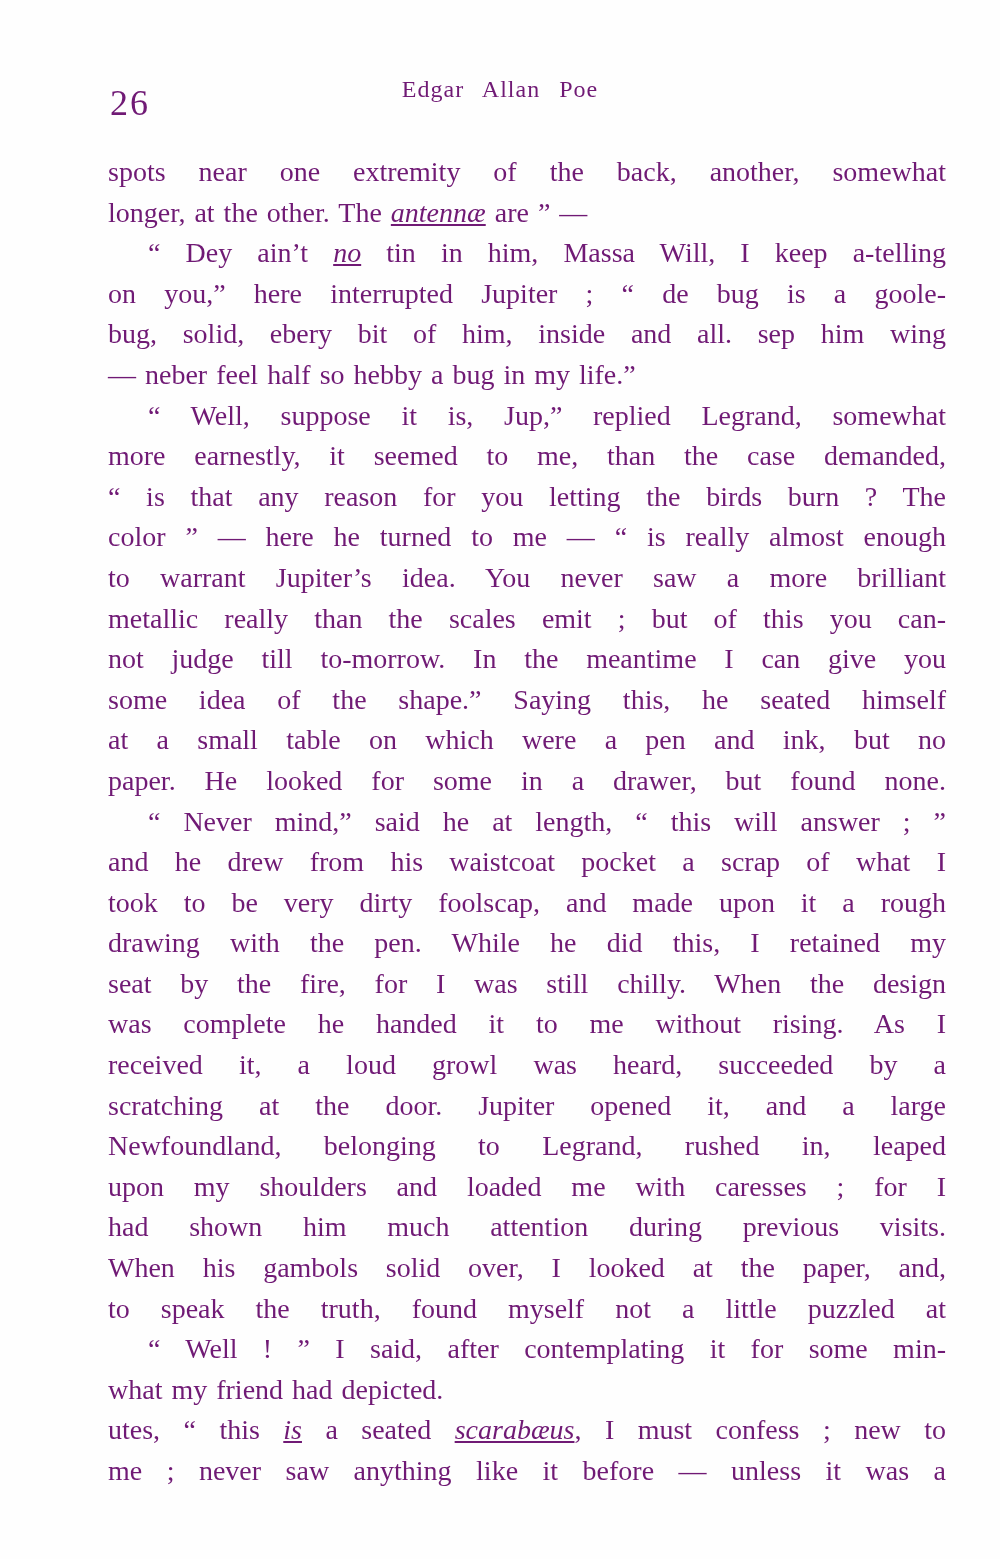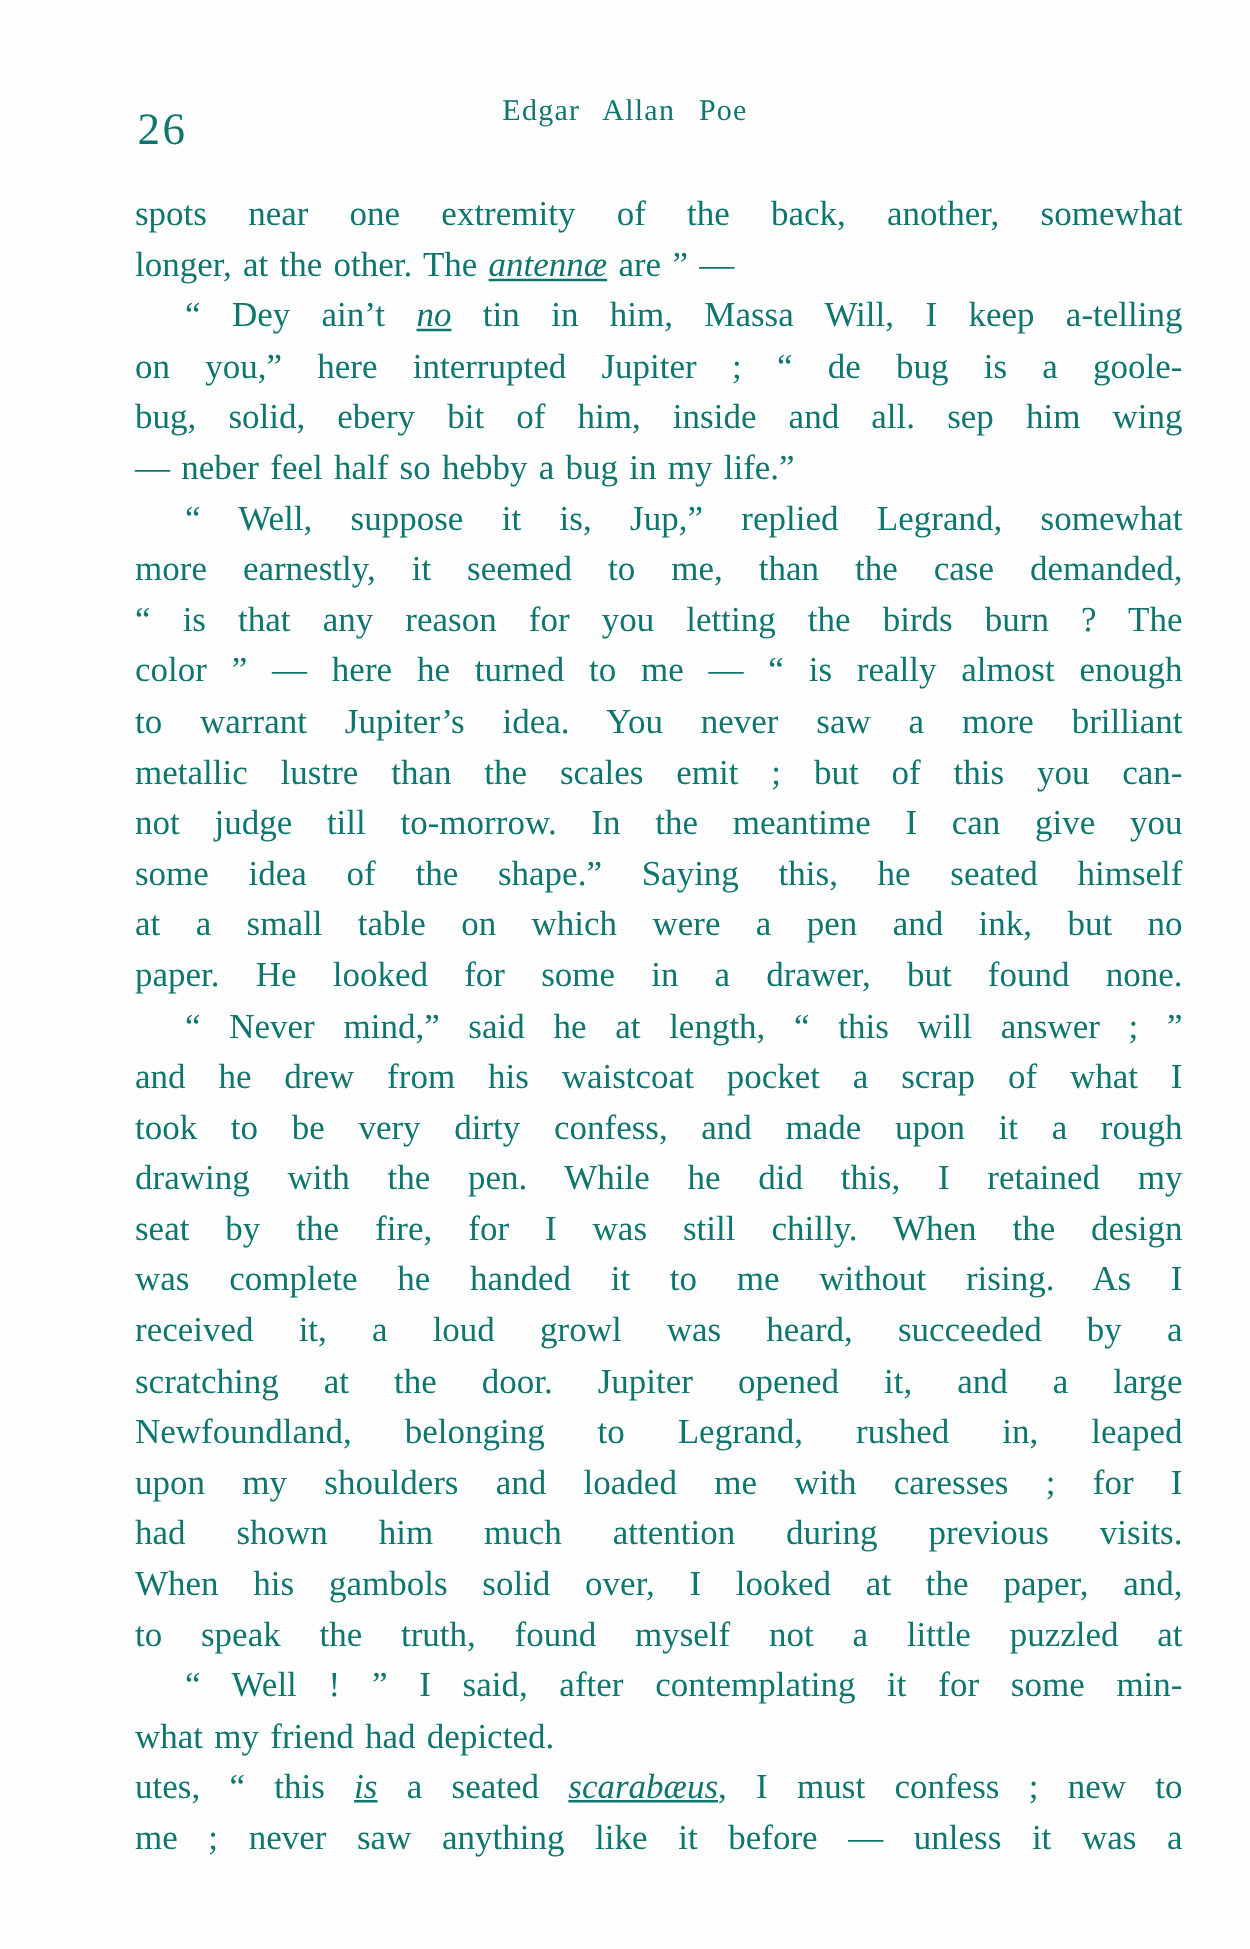--- a/index.html
+++ b/index.html
@@ -6,21 +6,21 @@
     margin: 0;
     padding: 0;
     background: #ffffff;
   }
   .page {
     position: relative;
     width: 1000px;
     height: 1559px;
     background: #fefefe;
     font-family: "Liberation Serif", "DejaVu Serif", serif;
-    color: #0f766e;
+    color: #701a75;
     overflow: hidden;
   }
   .running-head {
     position: absolute;
     top: 76px;
     left: 0;
     width: 1000px;
     height: 50px;
   }
   .page-number {
@@ -81,28 +81,28 @@
       <div class="line short"><span>longer, at the other.   The </span><i>antennæ</i><span> are ” —</span></div>
       <div class="line indent"><span>“ Dey ain’t </span><i>no</i><span> tin in him, Massa Will, I keep a-telling</span></div>
       <div class="line"><span>on you,” here interrupted Jupiter ;  “ de bug is a goole-</span></div>
       <div class="line"><span>bug, solid, ebery bit of him, inside and all. sep him wing</span></div>
       <div class="line short"><span>— neber feel half so hebby a bug in my life.”</span></div>
       <div class="line indent"><span>“ Well, suppose it is, Jup,” replied Legrand, somewhat</span></div>
       <div class="line"><span>more earnestly, it seemed to me, than the case demanded,</span></div>
       <div class="line"><span>“ is that any reason for you letting the birds burn ?   The</span></div>
       <div class="line"><span>color ” — here he turned to me — “ is really almost enough</span></div>
       <div class="line"><span>to warrant Jupiter’s idea.   You never saw a more brilliant</span></div>
-      <div class="line"><span>metallic lustre than the scales emit ; but of this you can-</span></div>
+      <div class="line"><span>metallic really than the scales emit ; but of this you can-</span></div>
       <div class="line"><span>not judge till to-morrow.   In the meantime I can give you</span></div>
       <div class="line"><span>some idea of the shape.”   Saying this, he seated himself</span></div>
       <div class="line"><span>at a small table on which were a pen and ink, but no</span></div>
       <div class="line"><span>paper.   He looked for some in a drawer, but found none.</span></div>
       <div class="line indent"><span>“ Never mind,” said he at length, “ this will answer ; ”</span></div>
       <div class="line"><span>and he drew from his waistcoat pocket a scrap of what I</span></div>
-      <div class="line"><span>took to be very dirty confess, and made upon it a rough</span></div>
+      <div class="line"><span>took to be very dirty foolscap, and made upon it a rough</span></div>
       <div class="line"><span>drawing with the pen.   While he did this, I retained my</span></div>
       <div class="line"><span>seat by the fire, for I was still chilly.   When the design</span></div>
       <div class="line"><span>was complete he handed it to me without rising.   As I</span></div>
       <div class="line"><span>received it, a loud growl was heard, succeeded by a</span></div>
       <div class="line"><span>scratching at the door.   Jupiter opened it, and a large</span></div>
       <div class="line"><span>Newfoundland, belonging to Legrand, rushed in, leaped</span></div>
       <div class="line"><span>upon my shoulders and loaded me with caresses ; for I</span></div>
       <div class="line"><span>had shown him much attention during previous visits.</span></div>
       <div class="line"><span>When his gambols solid over, I looked at the paper, and,</span></div>
       <div class="line"><span>to speak the truth, found myself not a little puzzled at</span></div>

